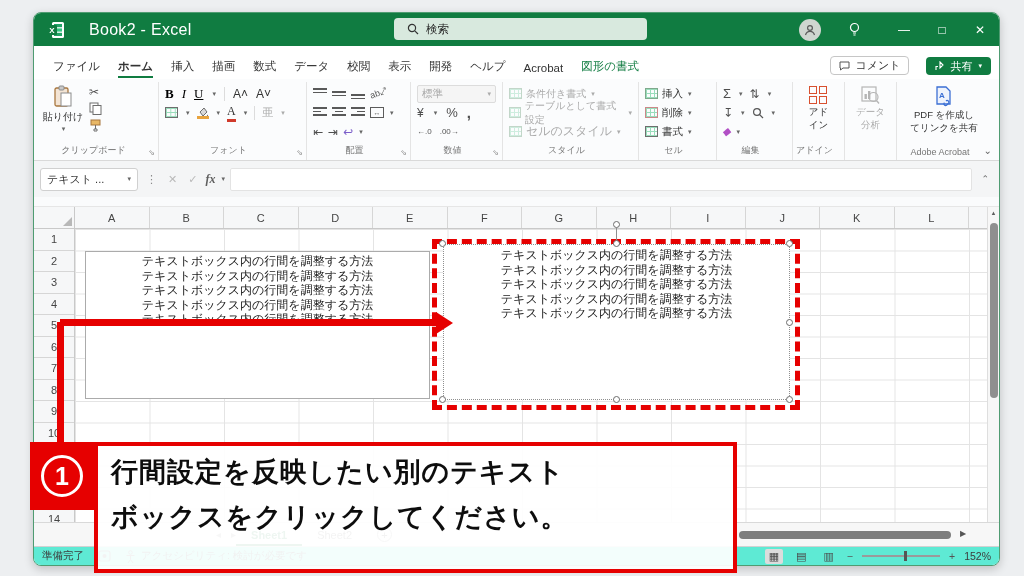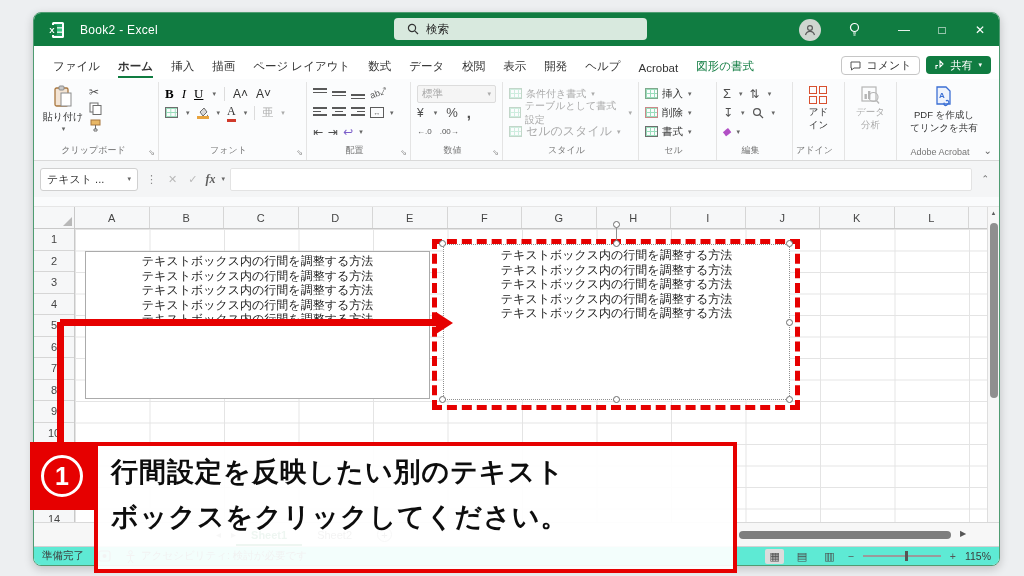--- a/index.html
+++ b/index.html
@@ -13,37 +13,37 @@
   
   .window {
     position:absolute; left:33px; top:12px; width:967px; height:554px;
     background:#fff; border-radius:8px; border:1px solid #4f9c72;
     box-shadow:0 3px 10px rgba(0,0,0,.2);
     overflow:hidden; display:flex; flex-direction:column;
   }
   
   .titlebar { flex:0 0 33px; background:#107C41; display:flex; align-items:center; color:#fff; position:relative; }
   .app-icon { margin-left:13px; width:18px; height:18px; flex:0 0 18px; }
-  .tb-title { margin-left:15px; font-size:12px; letter-spacing:.3px; }
+  .tb-title { margin-left:24px; font-size:16px; letter-spacing:.3px; }
   .searchbox {
     position:absolute; left:360px; top:5px; width:253px; height:22px;
     background:#d8e9de; border-radius:4px; display:flex; align-items:center;
     gap:7px; padding-left:13px; color:#252525; font-size:11.5px; cursor:text;
   }
   .tb-right { margin-left:auto; display:flex; align-items:center; height:100%; }
   .tb-btn { width:38px; height:100%; display:flex; align-items:center; justify-content:center; font-size:12px; color:#fff; }
   .avatar { width:22px; height:22px; border-radius:50%; background:#cfd6d0; display:flex; align-items:center; justify-content:center; margin-right:14px; }
   .bulb { margin-right:12px; }
   
   .tabrow { flex:0 0 33px; background:#fff; display:flex; align-items:flex-end; padding:0 8px 0 10px; font-size:11.5px; color:#333; }
   .rtab { padding:6px 9px 5px; white-space:nowrap; cursor:default; }
   .rtab span { padding-bottom:4px; }
   .rtab.active span { border-bottom:2.5px solid #107C41; font-weight:bold; }
   .rtab.contextual { color:#107C41; }
-  .tabrow-right { margin-left:auto; display:flex; align-items:flex-start; gap:6px; padding-bottom:4px; }
+  .tabrow-right { margin-left:auto; display:flex; align-items:flex-end; gap:17px; padding-bottom:4px; }
   .comment-btn { border:1px solid #c6c6c6; border-radius:4px; height:19px; padding:0 8px; font-size:11px; display:flex; align-items:center; gap:5px; background:#fff; color:#333; }
   .share-btn { background:#107C41; color:#fff; border-radius:4px; height:18px; padding:0 9px; font-size:11px; display:flex; align-items:center; gap:5px; }
   
   .ribbon { flex:0 0 82px; background:#fbfcfd; border-bottom:1px solid #d9d9d9; display:flex; padding:3px 0 0 3px; position:relative; }
   .rgroup { display:flex; flex-direction:column; border-right:1px solid #e4e4e4; padding:2px 3px 0; position:relative; flex:0 0 auto; }
   .rgroup-label { margin-top:auto; font-size:9px; color:#747474; text-align:center; padding:2px 8px 3px 0; }
   .launcher { position:absolute; right:3px; bottom:3px; font-size:8px; color:#909090; }
   .rrow { display:flex; align-items:center; gap:5px; height:19px; padding:0 3px; }
   .ric { color:#4e4e4e; font-size:12px; line-height:1; }
   .dd { font-size:7px; color:#666; margin-left:1px; }
@@ -167,21 +167,20 @@
       <div class="tb-btn">□</div>
       <div class="tb-btn">✕</div>
     </div>
   </div>
 
   <div class="tabrow">
     <div class="rtab"><span>ファイル</span></div>
     <div class="rtab active"><span>ホーム</span></div>
     <div class="rtab"><span>挿入</span></div>
     <div class="rtab"><span>描画</span></div>
-    <div class="rtab"><span>ページ レイアウト</span></div>
     <div class="rtab"><span>数式</span></div>
     <div class="rtab"><span>データ</span></div>
     <div class="rtab"><span>校閲</span></div>
     <div class="rtab"><span>表示</span></div>
     <div class="rtab"><span>開発</span></div>
     <div class="rtab"><span>ヘルプ</span></div>
     <div class="rtab"><span>Acrobat</span></div>
     <div class="rtab contextual"><span>図形の書式</span></div>
     <div class="tabrow-right">
       <div class="comment-btn">
@@ -548,21 +547,21 @@
     </span>
     <div class="sb-right">
       <span class="view-ic active">▦</span>
       <span class="view-ic">▤</span>
       <span class="view-ic">▥</span>
       <span style="color:#555">−</span>
       <div class="zoom-track">
           <div class="zoom-thumb"></div>
         </div>
       <span style="color:#555">+</span>
-      <span>115%</span>
+      <span>152%</span>
     </div>
   </div>
 </div>
 
 <div class="arrow-v"></div>
 <div class="arrow-h"></div>
 <div class="arrow-head"></div>
 
 <div class="annotation">
   <div class="ann-badge">

